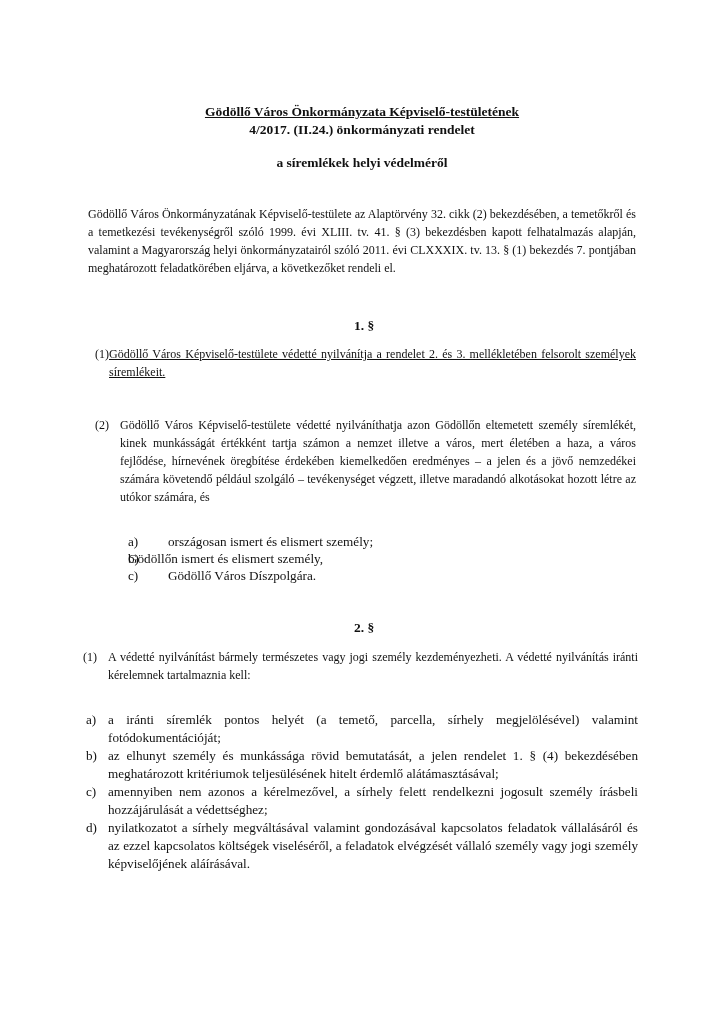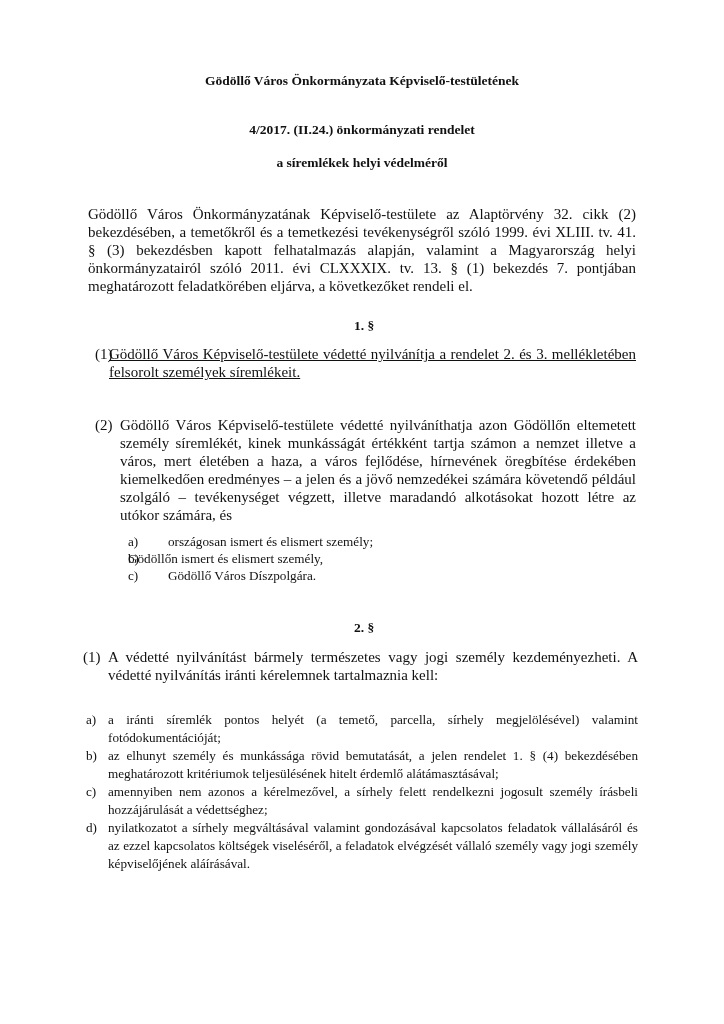--- a/index.html
+++ b/index.html
@@ -1,32 +1,32 @@
 <!DOCTYPE html>
 <html><head>
 <meta charset="utf-8">
 <style>
   html, body { margin:0; padding:0; background:#ffffff; }
   body { width:724px; height:1024px; position:relative; overflow:hidden;
          font-family:"Liberation Serif", "DejaVu Serif", serif; color:#111; }
   .page { position:absolute; left:0; top:0; width:724px; height:1024px; background:#fff; }
   .title { position:absolute; left:0; width:724px; text-align:center; font-weight:bold; font-size:13.5px; }
   .sec { position:absolute; left:0; width:724px; text-align:center; font-weight:bold; font-size:13.5px; }
-  .para { position:absolute; font-size:15px; line-height:18px; }
+  .para { position:absolute; font-size:12px; line-height:18px; }
   .num { position:absolute; left:0; top:0; }
   .body-t { text-align:justify; }
   .item { position:absolute; font-size:13.2px; line-height:18px; }
   .item .lbl { position:absolute; left:0; top:0; }
 </style>
 </head>
 <body>
 
 <div class="page">
 
-  <div class="title" style="top:73px;">Gödöllő Város Önkormányzata Képviselő-testületének</div>
+  <div class="title" style="top:104px;text-decoration:underline;">Gödöllő Város Önkormányzata Képviselő-testületének</div>
   <div class="title" style="top:122px;">4/2017. (II.24.)  önkormányzati rendelet</div>
   <div class="title" style="top:155px;">a síremlékek helyi védelméről</div>
 
   <div class="para body-t" style="left:88px; top:205px; width:548px;">Gödöllő Város Önkormányzatának Képviselő-testülete az Alaptörvény 32. cikk (2) bekezdésében, a temetőkről és a temetkezési tevékenységről szóló 1999. évi XLIII. tv. 41. § (3) bekezdésben kapott felhatalmazás alapján, valamint a Magyarország helyi önkormányzatairól szóló 2011. évi CLXXXIX. tv. 13. § (1) bekezdés 7. pontjában meghatározott feladatkörében eljárva, a következőket rendeli el.</div>
 
   <div class="sec" style="top:318px; left:2px;">1. §</div>
 
   <div class="para" style="left:95px; top:345px; width:541px;">
     <span class="num" style="left:0;">(1)</span>
     <div class="body-t" style="margin-left:14px;text-decoration:underline;">Gödöllő Város Képviselő-testülete védetté nyilvánítja a rendelet 2. és 3. mellékletében felsorolt személyek síremlékeit.</div>

